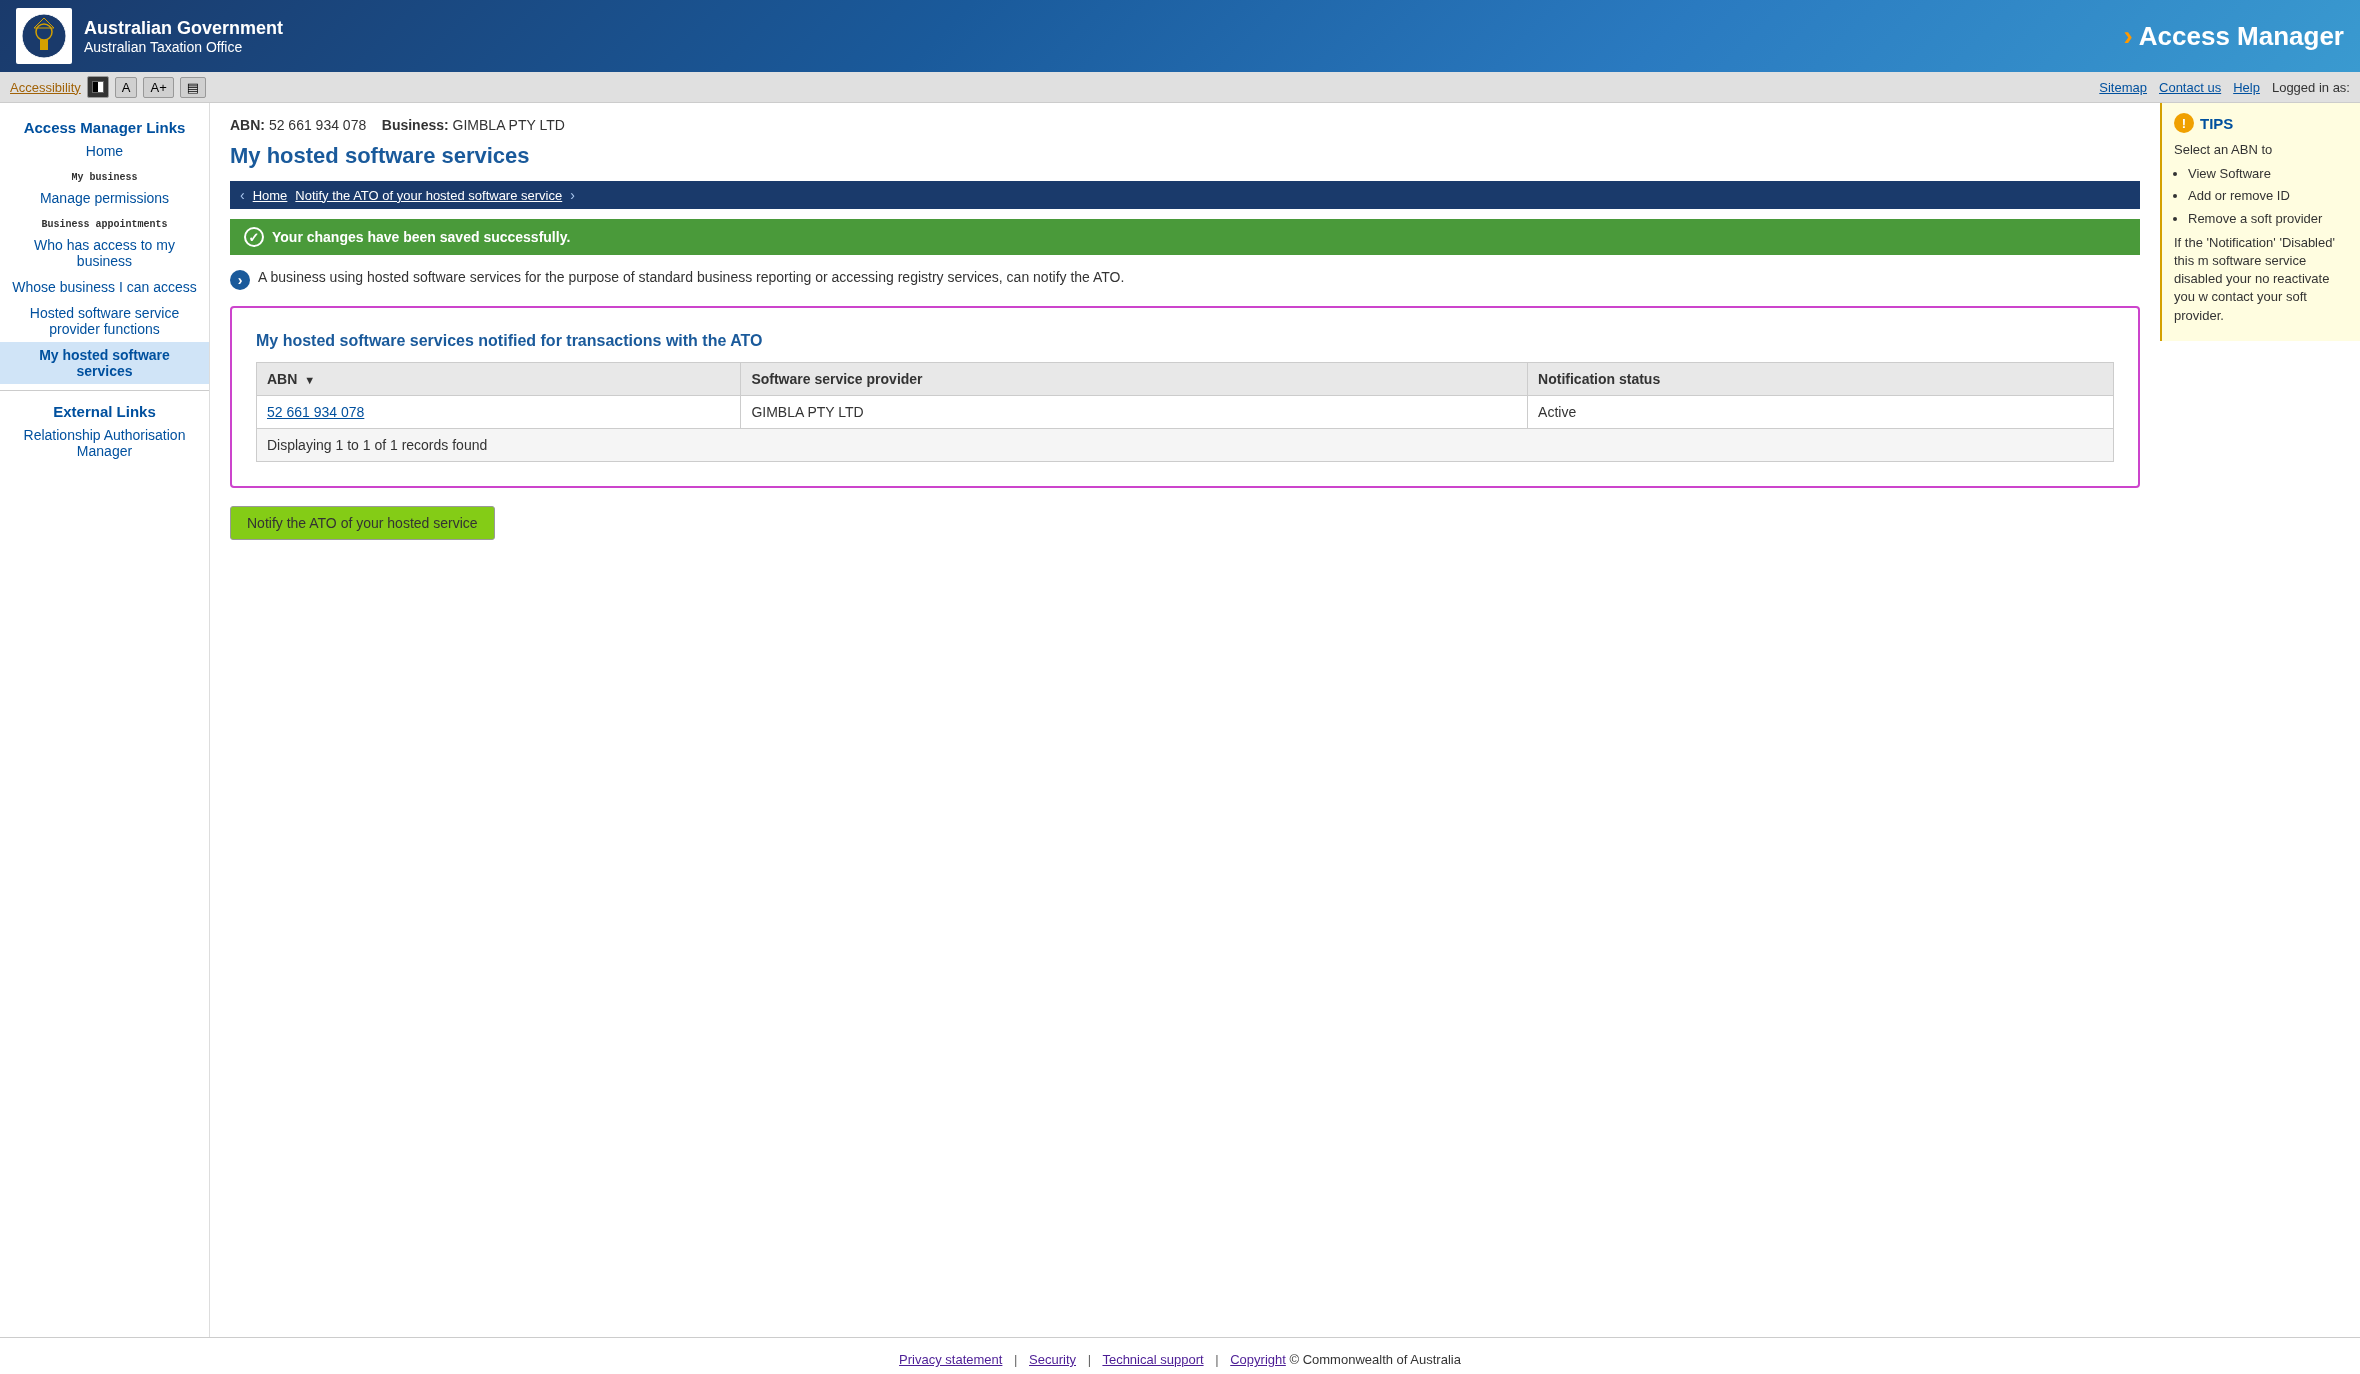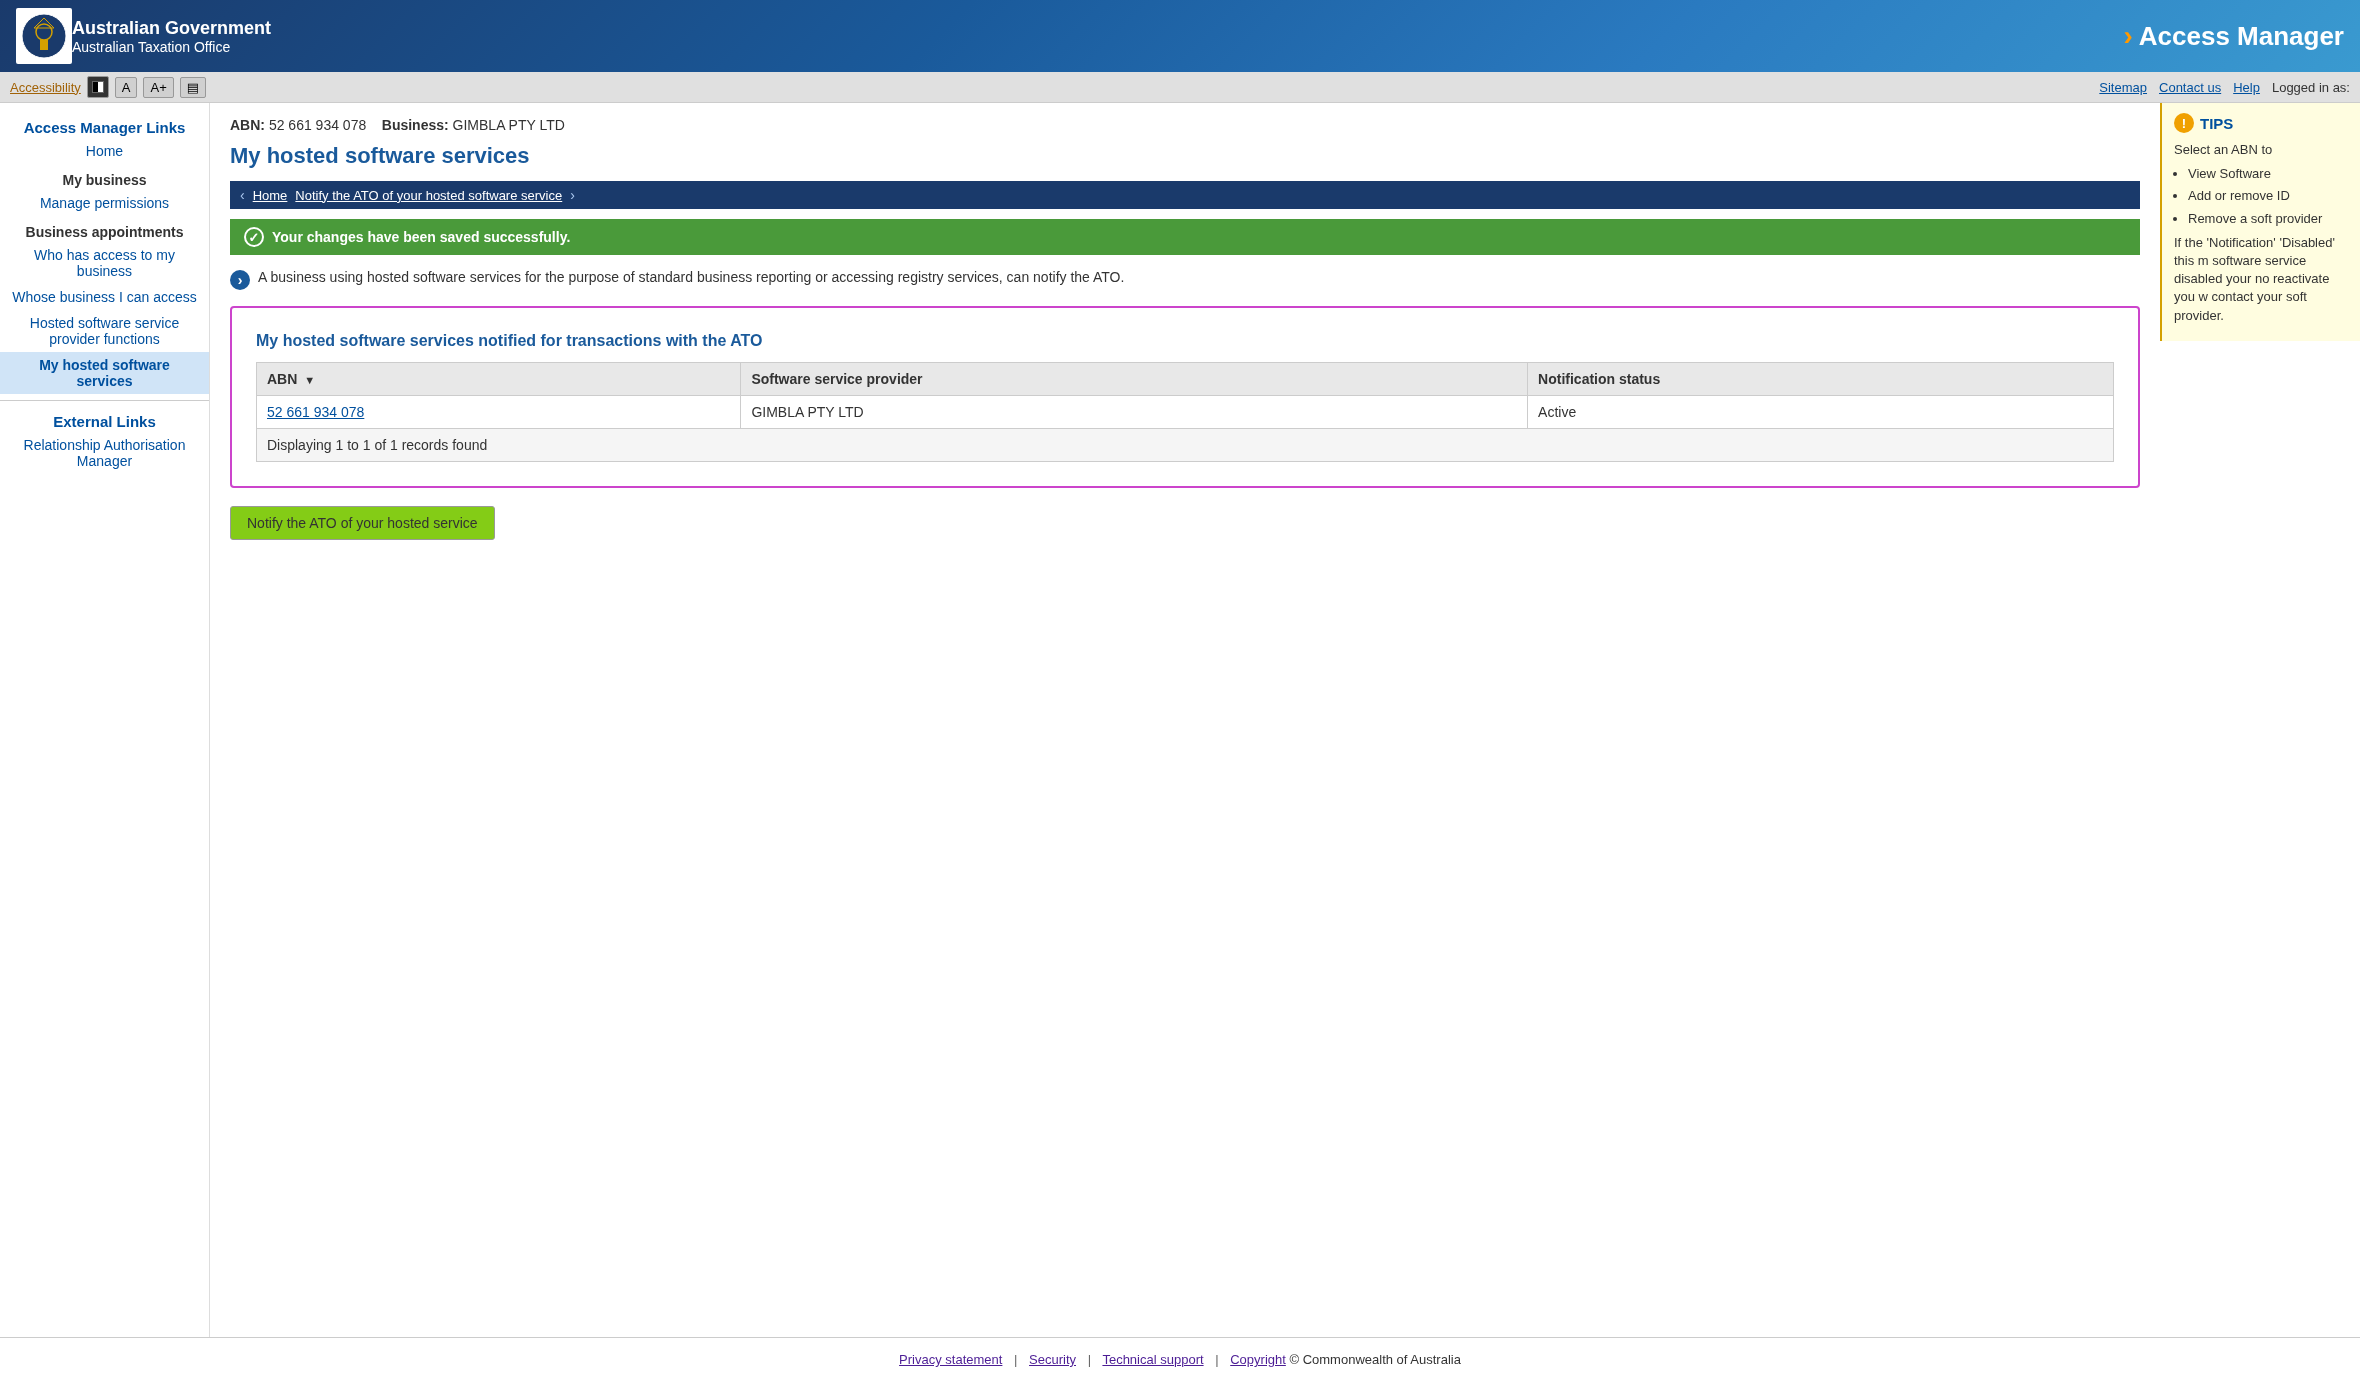--- a/index.html
+++ b/index.html
@@ -10,20 +10,21 @@
       background: linear-gradient(135deg, #1a3a6b 0%, #1a5a9b 40%, #2a7ac0 70%, #3a9ad0 100%);
       display: flex;
       align-items: center;
       justify-content: space-between;
       padding: 8px 16px;
       min-height: 70px;
     }
     .header-left {
       display: flex;
       align-items: center;
+      gap: 12px;
     }
     .gov-logo {
       width: 56px;
       height: 56px;
       background: #fff;
       border-radius: 2px;
       display: flex;
       align-items: center;
       justify-content: center;
       font-size: 10px;
@@ -138,23 +139,24 @@
     .sidebar-item.active {
       background: #d0e4f7;
       font-weight: bold;
     }
     .sidebar-item a {
       color: #00509e;
       text-decoration: none;
     }
     .sidebar-group-title {
       font-weight: bold;
-      font-size: 14px;
+      font-size: 10px;
       padding: 8px 12px 2px 12px;
       color: #333;
+      font-family: Liberation Mono, monospace;
     }
     .sidebar-divider {
       border: none;
       border-top: 1px solid #ccc;
       margin: 6px 0;
     }
 
     
     .content {
       flex: 1;

